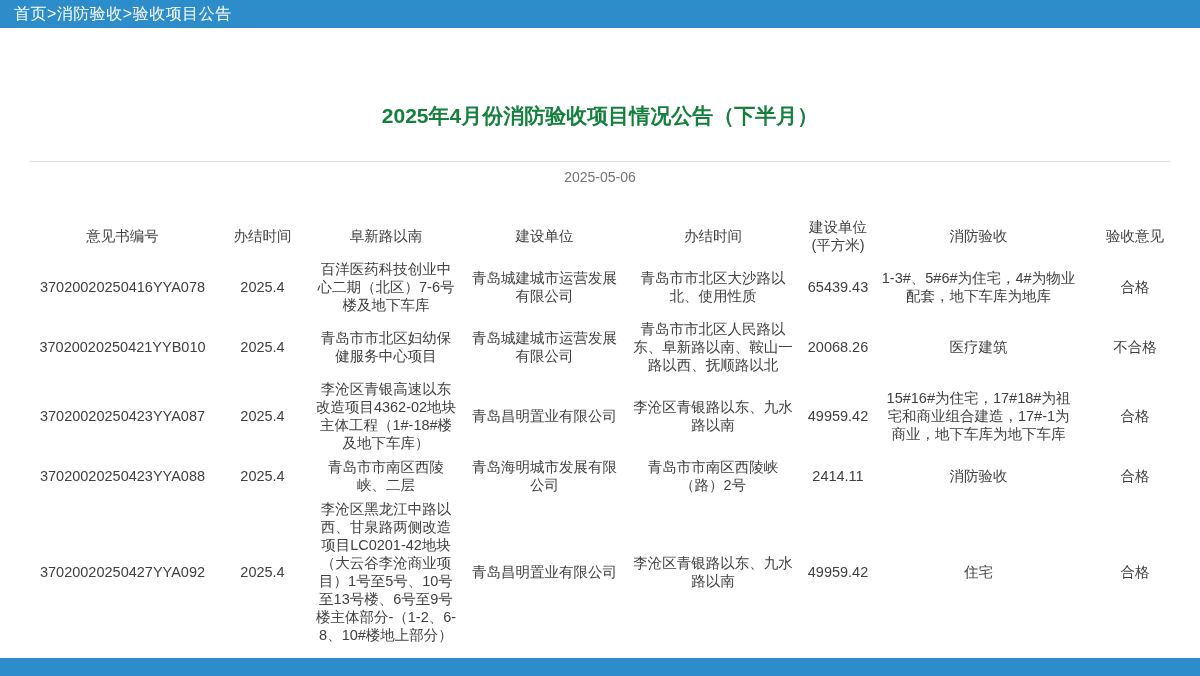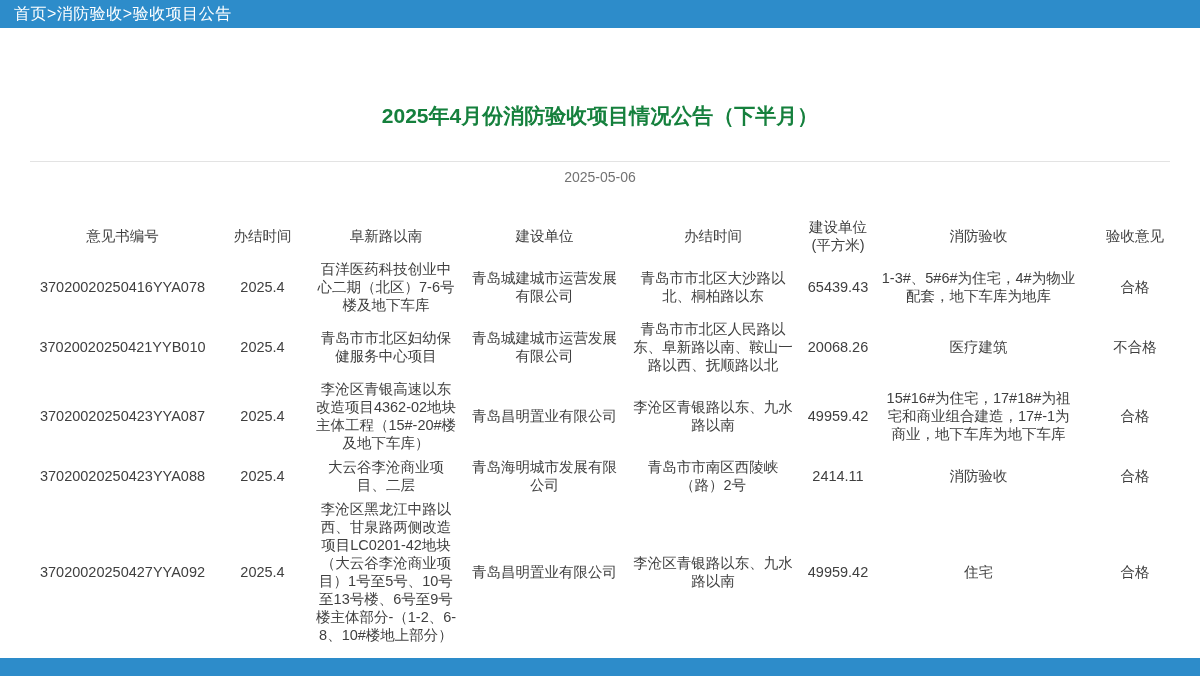--- a/index.html
+++ b/index.html
@@ -96,49 +96,49 @@
           <th>消防验收</th>
           <th>验收意见</th>
         </tr>
     </thead>
     <tbody>
         <tr>
           <td>37020020250416YYA078</td>
           <td>2025.4</td>
           <td>百洋医药科技创业中心二期（北区）7-6号楼及地下车库</td>
           <td>青岛城建城市运营发展有限公司</td>
-          <td>青岛市市北区大沙路以北、桐柏路以东</td>
+          <td>青岛市市北区大沙路以北、使用性质</td>
           <td>65439.43</td>
           <td>1-3#、5#6#为住宅，4#为物业配套，地下车库为地库</td>
           <td>合格</td>
         </tr>
         <tr>
           <td>37020020250421YYB010</td>
           <td>2025.4</td>
           <td>青岛市市北区妇幼保健服务中心项目</td>
           <td>青岛城建城市运营发展有限公司</td>
           <td>青岛市市北区人民路以东、阜新路以南、鞍山一路以西、抚顺路以北</td>
           <td>20068.26</td>
           <td>医疗建筑</td>
           <td>不合格</td>
         </tr>
         <tr>
           <td>37020020250423YYA087</td>
           <td>2025.4</td>
-          <td>李沧区青银高速以东改造项目4362-02地块主体工程（15#-20#楼及地下车库）</td>
+          <td>李沧区青银高速以东改造项目4362-02地块主体工程（1#-18#楼及地下车库）</td>
           <td>青岛昌明置业有限公司</td>
           <td>李沧区青银路以东、九水路以南</td>
           <td>49959.42</td>
           <td>15#16#为住宅，17#18#为祖宅和商业组合建造，17#-1为商业，地下车库为地下车库</td>
           <td>合格</td>
         </tr>
         <tr>
           <td>37020020250423YYA088</td>
           <td>2025.4</td>
-          <td>大云谷李沧商业项目、二层</td>
+          <td>青岛市市南区西陵峡、二层</td>
           <td>青岛海明城市发展有限公司</td>
           <td>青岛市市南区西陵峡（路）2号</td>
           <td>2414.11</td>
           <td>消防验收</td>
           <td>合格</td>
         </tr>
         <tr>
           <td>37020020250427YYA092</td>
           <td>2025.4</td>
           <td>李沧区黑龙江中路以西、甘泉路两侧改造项目LC0201-42地块（大云谷李沧商业项目）1号至5号、10号至13号楼、6号至9号楼主体部分-（1-2、6-8、10#楼地上部分）</td>

